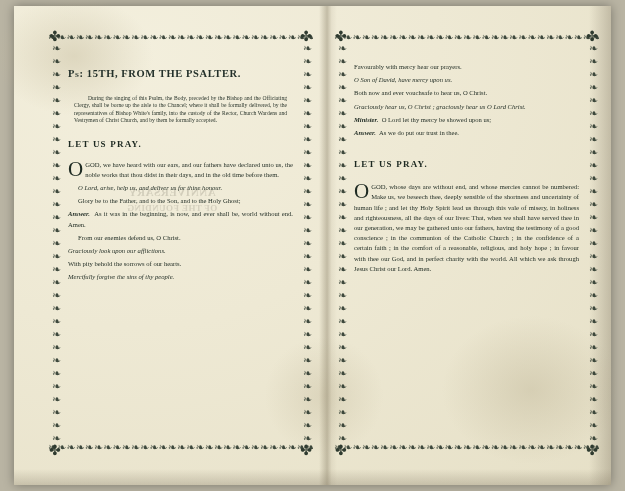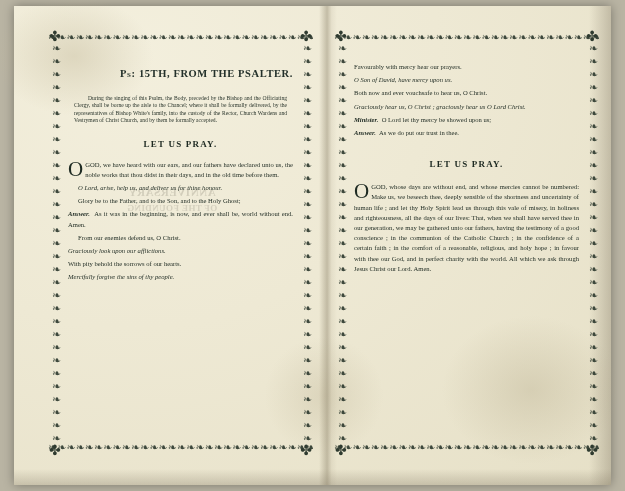--- a/index.html
+++ b/index.html
@@ -132,38 +132,38 @@
     width: 225px;
     height: 380px;
     color: #1e2a22;
   }
   .content.right { top: 30px; }
 
   h1.title {
     font-variant: small-caps;
     font-size: 10.5px;
     letter-spacing: 0.6px;
-    text-align: right;
+    text-align: left;
     font-weight: bold;
     margin: 14px 0 16px 0;
     color: #23302a;
   }
   .rubric {
     font-size: 5.6px;
     line-height: 7.4px;
     text-align: justify;
     margin: 0 6px 14px 6px;
     color: #2a352c;
   }
   .rubric .ind { display: inline-block; width: 14px; }
   h2.lup {
     font-variant: small-caps;
     font-size: 9px;
     letter-spacing: 1.2px;
-    text-align: center;
+    text-align: left;
     font-weight: bold;
     margin: 0 0 11px 0;
   }
   p.body {
     font-size: 6.6px;
     line-height: 10.2px;
     text-align: justify;
     margin: 0 0 3px 0;
     text-indent: 10px;
   }

